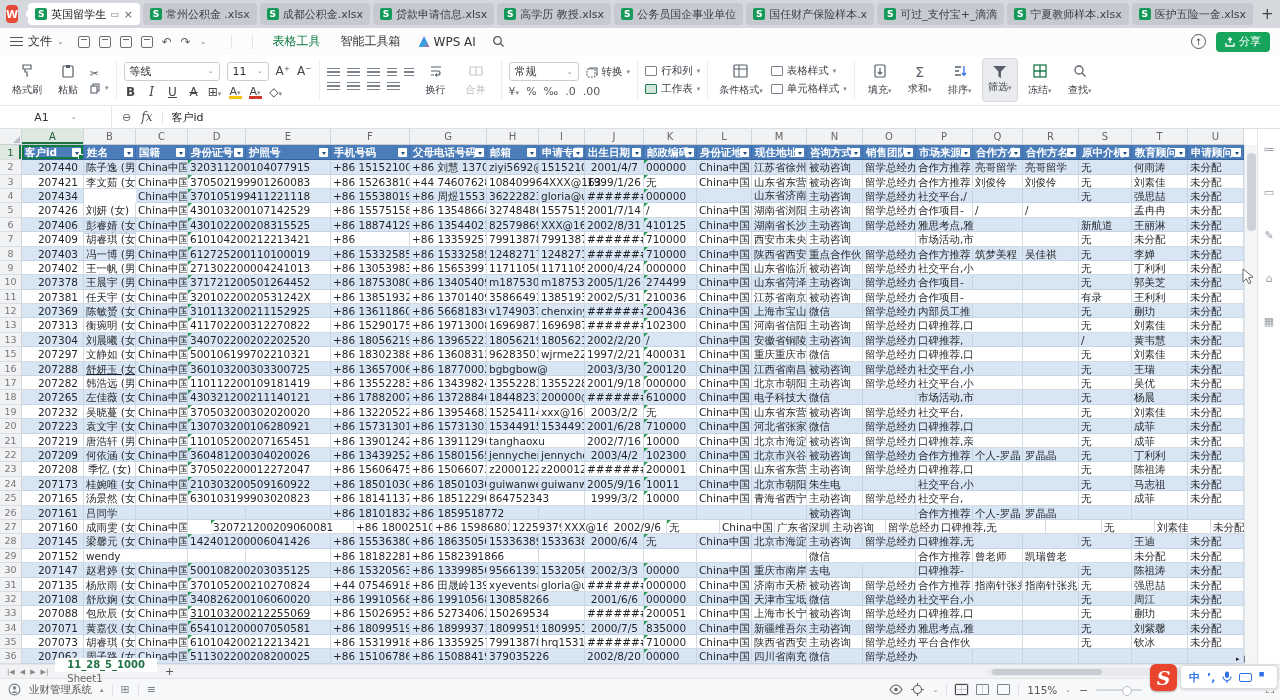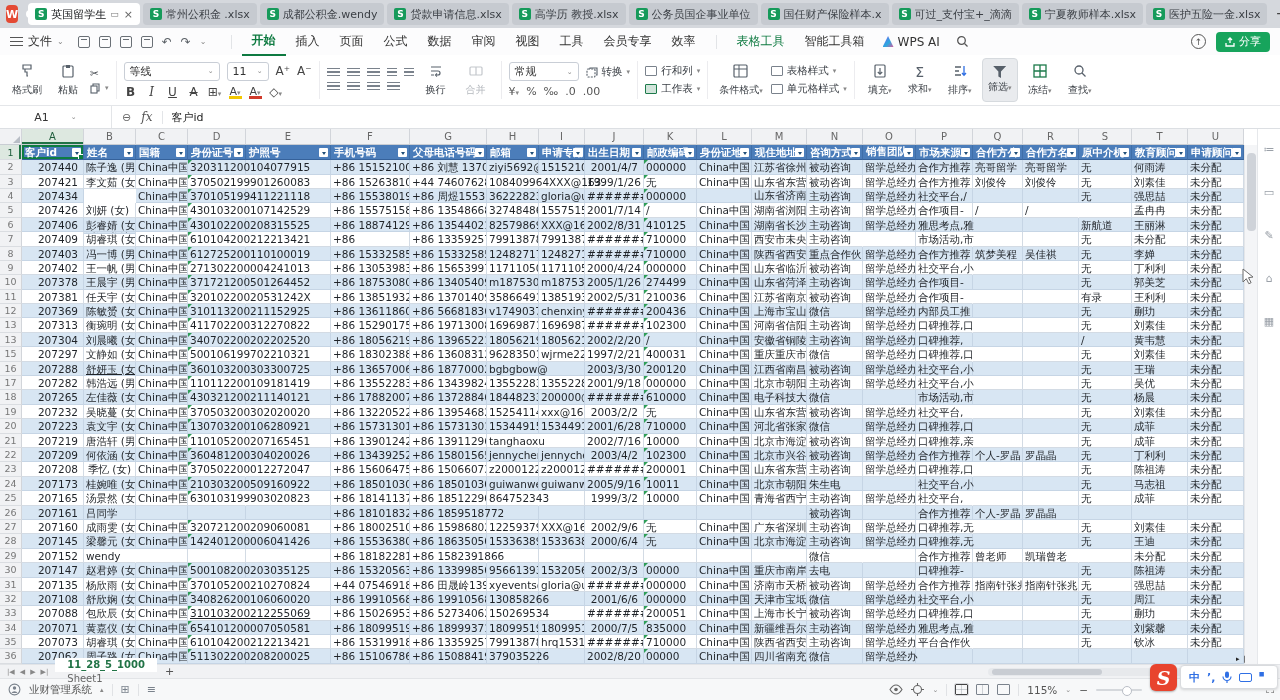--- a/index.html
+++ b/index.html
@@ -150,21 +150,21 @@
           <span class="tlbl">英国留学生</span>
           <span class="tmon">▭</span>
           <span class="tx">×</span>
         </div>
         <div class="ftab">
           <span class="sico">S</span>
           <span class="tlbl">常州公积金 .xlsx</span>
         </div>
         <div class="ftab">
           <span class="sico">S</span>
-          <span class="tlbl">成都公积金.wendy</span>
+          <span class="tlbl">成都公积金.xlsx</span>
         </div>
         <div class="ftab">
           <span class="sico">S</span>
           <span class="tlbl">贷款申请信息.xlsx</span>
         </div>
         <div class="ftab">
           <span class="sico">S</span>
           <span class="tlbl">高学历 教授.xlsx</span>
         </div>
         <div class="ftab">
@@ -203,32 +203,20 @@
     <div class="qicons">
       <span class="qbox"></span>
       <span class="qbox"></span>
       <span class="qbox"></span>
       <span class="qbox"></span>
       <span class="undo">↶</span>
       <span class="undo">↷</span>
       <span class="mcaret">⌄</span>
     </div>
     <div class="mdiv"></div>
-    <div id="menus">
-        <span class="mitem act">开始</span>
-        <span class="mitem">插入</span>
-        <span class="mitem">页面</span>
-        <span class="mitem">公式</span>
-        <span class="mitem">数据</span>
-        <span class="mitem">审阅</span>
-        <span class="mitem">视图</span>
-        <span class="mitem">工具</span>
-        <span class="mitem">会员专享</span>
-        <span class="mitem">效率</span>
-      </div>
     <div class="mdiv"></div>
     <div id="tooltabs"><span class="mitem green">表格工具</span><span class="mitem">智能工具箱</span></div>
     <div class="ai">
       <span class="ailogo"></span>
       <span>WPS AI</span>
     </div>
     <span class="msearch">
       <svg width="13" height="13" viewBox="0 0 13 13">
           <circle cx="5.5" cy="5.5" r="3.8" fill="none" stroke="#555" stroke-width="1.3"></circle>
           <path d="M8.5 8.5l3 3" stroke="#555" stroke-width="1.3"></path>
@@ -488,21 +476,21 @@
           <div class="hcell" style="width: 85px; flex-basis: 85px;"><span>护照号</span><span class="flt"></span></div>
           <div class="hcell" style="width: 79px; flex-basis: 79px;"><span>手机号码</span><span class="flt"></span></div>
           <div class="hcell" style="width: 77px; flex-basis: 77px;"><span>父母电话号码</span><span class="flt"></span></div>
           <div class="hcell" style="width: 52px; flex-basis: 52px;"><span>邮箱</span><span class="flt"></span></div>
           <div class="hcell" style="width: 46px; flex-basis: 46px;"><span>申请专用</span><span class="flt"></span></div>
           <div class="hcell" style="width: 59px; flex-basis: 59px;"><span>出生日期</span><span class="flt"></span></div>
           <div class="hcell" style="width: 53px; flex-basis: 53px;"><span>邮政编码</span><span class="flt"></span></div>
           <div class="hcell" style="width: 55px; flex-basis: 55px;"><span>身份证地</span><span class="flt"></span></div>
           <div class="hcell" style="width: 55px; flex-basis: 55px;"><span>现住地址</span><span class="flt"></span></div>
           <div class="hcell" style="width: 56px; flex-basis: 56px;"><span>咨询方式</span><span class="flt"></span></div>
-          <div class="hcell" style="width: 53px; flex-basis: 53px; font-family: Liberation Mono, monospace;"><span>销售团队</span><span class="flt"></span></div>
+          <div class="hcell" style="width: 53px; flex-basis: 53px;"><span>销售团队</span><span class="flt"></span></div>
           <div class="hcell" style="width: 57px; flex-basis: 57px;"><span>市场来源</span><span class="flt"></span></div>
           <div class="hcell" style="width: 50px; flex-basis: 50px;"><span>合作方公</span><span class="flt"></span></div>
           <div class="hcell" style="width: 56px; flex-basis: 56px;"><span>合作方名</span><span class="flt"></span></div>
           <div class="hcell" style="width: 53px; flex-basis: 53px;"><span>原中介机</span><span class="flt"></span></div>
           <div class="hcell" style="width: 56px; flex-basis: 56px;"><span>教育顾问</span><span class="flt"></span></div>
           <div class="hcell" style="width: 56px; flex-basis: 56px;"><span>申请顾问</span><span class="flt"></span></div>
         </div>
         <div class="grow band">
           <div class="rnum">2</div>
           <div class="cell ar" style="width: 62px; flex-basis: 62px;">207440</div>
@@ -1101,21 +1089,21 @@
           <div class="cell ovf" style="width: 56px; flex-basis: 56px;">罗晶晶</div>
           <div class="cell" style="width: 53px; flex-basis: 53px;"></div>
           <div class="cell" style="width: 56px; flex-basis: 56px;"></div>
           <div class="cell" style="width: 56px; flex-basis: 56px;"></div>
         </div>
         <div class="grow">
           <div class="rnum">27</div>
           <div class="cell ar" style="width: 62px; flex-basis: 62px;">207160</div>
           <div class="cell" style="width: 52px; flex-basis: 52px;">成雨雯 (女</div>
           <div class="cell" style="width: 52px; flex-basis: 52px;">China中国</div>
-          <div class="cell tri ovf" style="width: 58px; flex-basis: 58px;">320721200209060081</div>
+          <div class="cell tri ovf" style="width: 58px; flex-basis: 58px; margin-left: 23px;">320721200209060081</div>
           <div class="cell" style="width: 85px; flex-basis: 85px;"></div>
           <div class="cell" style="width: 79px; flex-basis: 79px;">+86 18002510</div>
           <div class="cell" style="width: 77px; flex-basis: 77px;">+86 1598680233</div>
           <div class="cell" style="width: 52px; flex-basis: 52px;">122593794</div>
           <div class="cell" style="width: 46px; flex-basis: 46px;">XXX@163.c</div>
           <div class="cell ar" style="width: 59px; flex-basis: 59px;">2002/9/6</div>
           <div class="cell tri" style="width: 53px; flex-basis: 53px;">无</div>
           <div class="cell" style="width: 55px; flex-basis: 55px;">China中国</div>
           <div class="cell" style="width: 55px; flex-basis: 55px;">广东省深圳</div>
           <div class="cell" style="width: 56px; flex-basis: 56px;">主动咨询</div>

